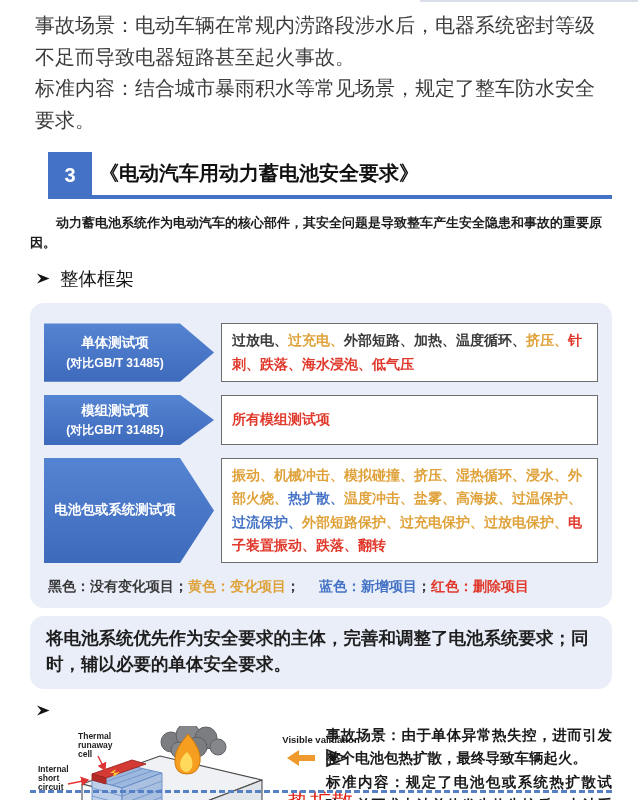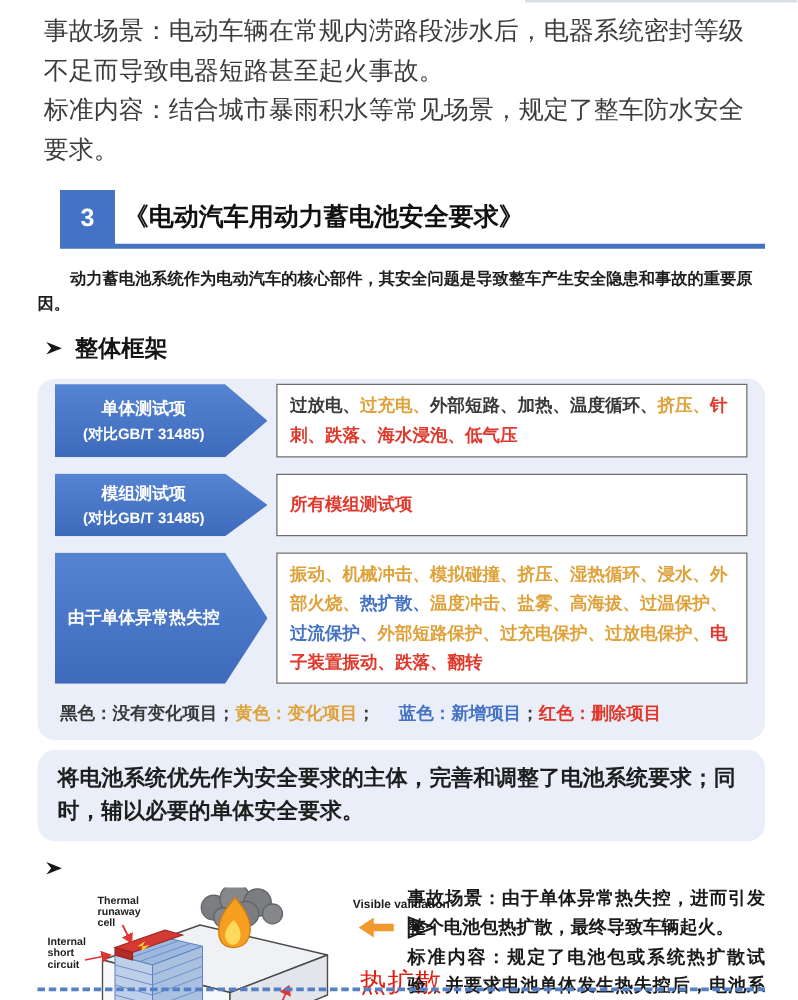--- a/index.html
+++ b/index.html
@@ -15,25 +15,25 @@
   .section-header { display:flex; align-items:stretch; margin:16px 26px 0 48px; height:47px; }
   .sec-num { width:44px; background:#4472c4; color:#fff; font-size:20px; font-weight:700;
              display:flex; align-items:center; justify-content:center; }
   .sec-rest { flex:1; border-bottom:4px solid #4472c4; display:flex; align-items:center;
               padding-left:7px; font-size:20px; font-weight:700; color:#111; }
 
   .lead { margin:14px 28px 0 30px; font-size:13px; font-weight:700; color:#1e1e1e;
           line-height:1.5; text-indent:2em; }
 
   .sub-heading { display:flex; align-items:center; gap:9px; margin:14px 0 0 36px;
-                 font-size:18.5px; font-weight:700; color:#141414; }
+                 font-size:18.5px; font-weight:400; color:#141414; }
   .sub-heading svg { flex-shrink:0; }
 
   .panel { background:#e9eef8; border-radius:14px; margin:12px 26px 0 30px; }
-  .panel.fw { padding:4px 14px 8px 14px; }
+  .panel.fw { padding:20px 14px 8px 14px; }
   .panel.sum { margin-top:8px; padding:9px 16px 11px 16px; font-size:17.5px; font-weight:700;
                color:#1e1e1e; line-height:1.5; }
 
   .fw-row { display:flex; align-items:stretch; gap:7px; margin-bottom:13px; }
   .fw-label { width:170px; flex-shrink:0; background:linear-gradient(180deg,#5584d2,#3e6abc);
               clip-path:polygon(0 0, 80% 0, 100% 50%, 80% 100%, 0 100%);
               color:#fff; display:flex; flex-direction:column; justify-content:center;
               text-align:center; font-weight:700; font-size:13.5px; line-height:1.5;
               padding:6px 34px 6px 6px; }
   .fw-label div:nth-child(2) { font-size:12px; }
@@ -97,21 +97,21 @@
           <div class="fw-label">
             <div>模组测试项</div>
             <div>(对比GB/T 31485)</div>
           </div>
           <div class="fw-box">
             <div class="items"><span style="color: rgb(224, 57, 44);">所有模组测试项</span></div>
           </div>
         </div>
         <div class="fw-row">
           <div class="fw-label">
-            <div>由于单体异常热失控</div>
+            <div>电池包或系统测试项</div>
           </div>
           <div class="fw-box">
             <div class="items"><span style="color: rgb(223, 162, 58);">振动、</span><span style="color: rgb(223, 162, 58);">机械冲击、</span><span style="color: rgb(223, 162, 58);">模拟碰撞、</span><span style="color: rgb(223, 162, 58);">挤压、</span><span style="color: rgb(223, 162, 58);">湿热循环、</span><span style="color: rgb(223, 162, 58);">浸水、</span><span style="color: rgb(223, 162, 58);">外部火烧、</span><span style="color: rgb(68, 114, 196);">热扩散、</span><span style="color: rgb(223, 162, 58);">温度冲击、</span><span style="color: rgb(223, 162, 58);">盐雾、</span><span style="color: rgb(223, 162, 58);">高海拔、</span><span style="color: rgb(223, 162, 58);">过温保护、</span><span style="color: rgb(68, 114, 196);">过流保护、</span><span style="color: rgb(223, 162, 58);">外部短路保护、</span><span style="color: rgb(223, 162, 58);">过充电保护、</span><span style="color: rgb(223, 162, 58);">过放电保护、</span><span style="color: rgb(224, 57, 44);">电子装置振动、</span><span style="color: rgb(224, 57, 44);">跌落、</span><span style="color: rgb(224, 57, 44);">翻转</span></div>
           </div>
         </div>
       </div>
     <div class="legend-line" id="legend"><span style="color: rgb(58, 58, 58);">黑色：没有变化项目</span><span class="leg-sep">；</span><span style="color: rgb(223, 162, 58);">黄色：变化项目</span><span class="leg-sep">；</span><span style="color: rgb(68, 114, 196); margin-left: 19px;">蓝色：新增项目</span><span class="leg-sep">；</span><span style="color: rgb(224, 57, 44);">红色：删除项目</span></div>
   </div>
 
   <div class="panel sum">将电池系统优先作为安全要求的主体，完善和调整了电池系统要求；同时，辅以必要的单体安全要求。</div>

